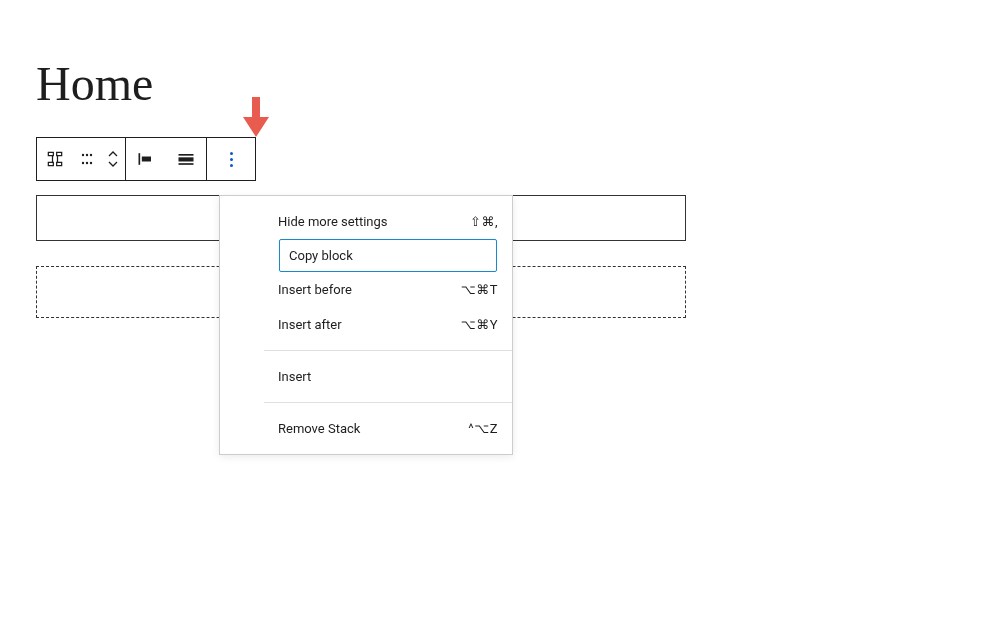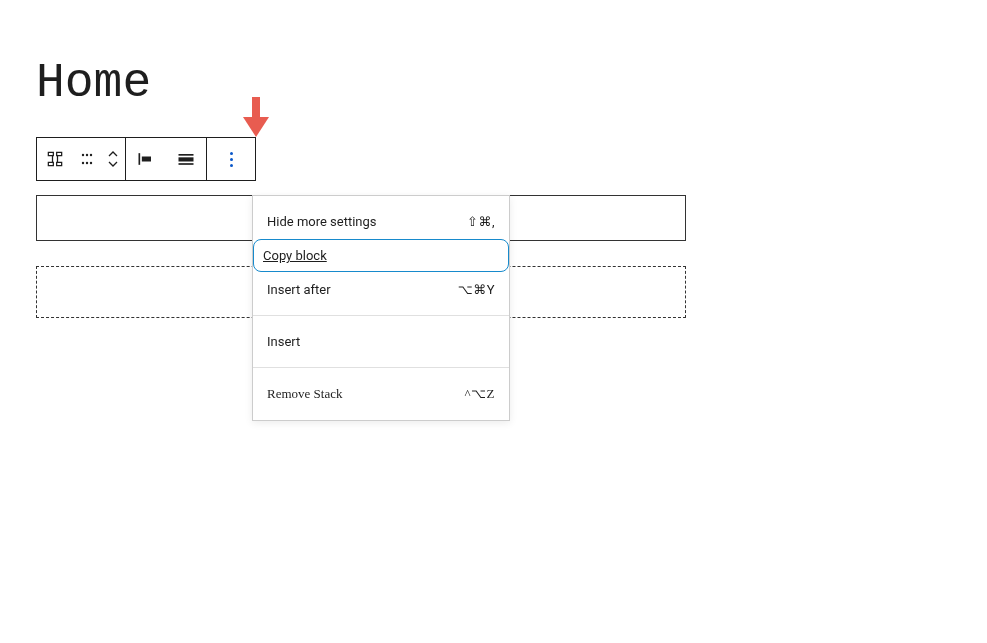--- a/index.html
+++ b/index.html
@@ -4,21 +4,21 @@
 <style>
   * { box-sizing: border-box; margin: 0; padding: 0; }
   body {
     font-family: -apple-system, BlinkMacSystemFont, "Segoe UI", Roboto, sans-serif;
     background: #fff;
     width: 987px;
     height: 643px;
     position: relative;
   }
   .page-title {
-    font-family: Liberation Mono, monospace;
+    font-family: Liberation Serif, serif;
     font-weight: 400;
     font-size: 48px;
     color: #1e1e1e;
     position: absolute;
     left: 36px;
     top: 56px;
   }
   .toolbar {
     position: absolute;
     left: 36px;
@@ -86,47 +86,47 @@
     position: absolute;
     left: 36px;
     top: 266px;
     width: 650px;
     height: 52px;
     border: 1px dashed #333;
     background: #fff;
   }
   .dropdown {
     position: absolute;
-    left: 252px;
+    left: 219px;
     top: 195px;
-    width: 258px;
+    width: 294px;
     background: #fff;
     border: 1px solid #ccc;
     box-shadow: 0 2px 8px rgba(0,0,0,0.08);
     font-size: 13px;
     color: #1e1e1e;
+    padding-left: 44px;
   }
   .dropdown-section {
     padding: 8px 0;
     border-bottom: 1px solid #e0e0e0;
   }
-  .dropdown-section:last-child { border-bottom: none; font-family: Liberation Serif, serif; }
+  .dropdown-section:last-child { border-bottom: none; }
   .dropdown-item {
     padding: 10px 14px;
     display: flex;
     align-items: center;
     justify-content: space-between;
     cursor: pointer;
   }
   .dropdown-item.highlight {
     border: 1.5px solid #178acc;
-    margin: 0 0;
+    margin: 0 15px;
     padding: 8px 9px;
-    border-radius: 8px;
-    text-decoration: underline;
+    border-radius: 2px;
   }
   .shortcut { color: #1e1e1e; font-size: 13px; letter-spacing: 0.5px;}
   .item-icon { width:18px; display:flex; justify-content:center; }
   svg { display:block; }
 </style>
 </head>
 <body>
 
 <h1 class="page-title">Home</h1>
 
@@ -201,20 +201,24 @@
   <div class="dropdown-section">
     <div class="dropdown-item">
       <span>Hide more settings</span>
       <span class="shortcut">⇧⌘,</span>
     </div>
     <div class="dropdown-item highlight">
       <span>Copy block</span>
       <span class="shortcut"></span>
     </div>
     <div class="dropdown-item">
+      <span>Insert before</span>
+      <span class="shortcut">⌥⌘T</span>
+    </div>
+    <div class="dropdown-item">
       <span>Insert after</span>
       <span class="shortcut">⌥⌘Y</span>
     </div>
   </div>
 
   <div class="dropdown-section">
     <div class="dropdown-item">
       <span>Insert</span>
       <span class="item-icon"></span>
     </div>

